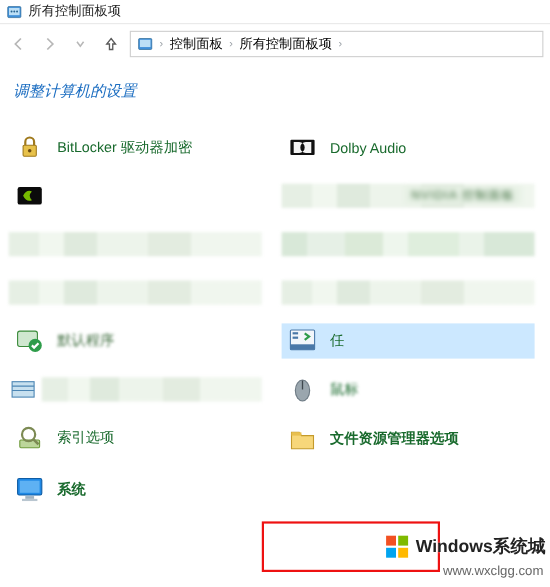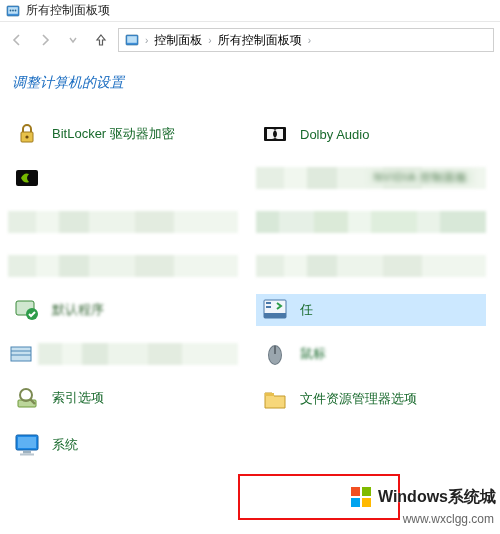--- a/index.html
+++ b/index.html
@@ -69,21 +69,21 @@
     column-gap: 18px;
     row-gap: 12px;
   }
   .item {
     display: flex;
     align-items: center;
     height: 32px;
     gap: 10px;
     padding-left: 4px;
   }
-  .item.tall { height: 34px; }
+  .item.tall { height: 34px; font-weight: bold; }
   .item .icon {
     width: 30px; height: 30px;
     display: flex; align-items: center; justify-content: center;
     flex-shrink: 0;
   }
   .item .label { color: #196a2d; font-size: 13px; }
   .item.selected {
     background: #cce8ff;
   }
   .blurbar {

